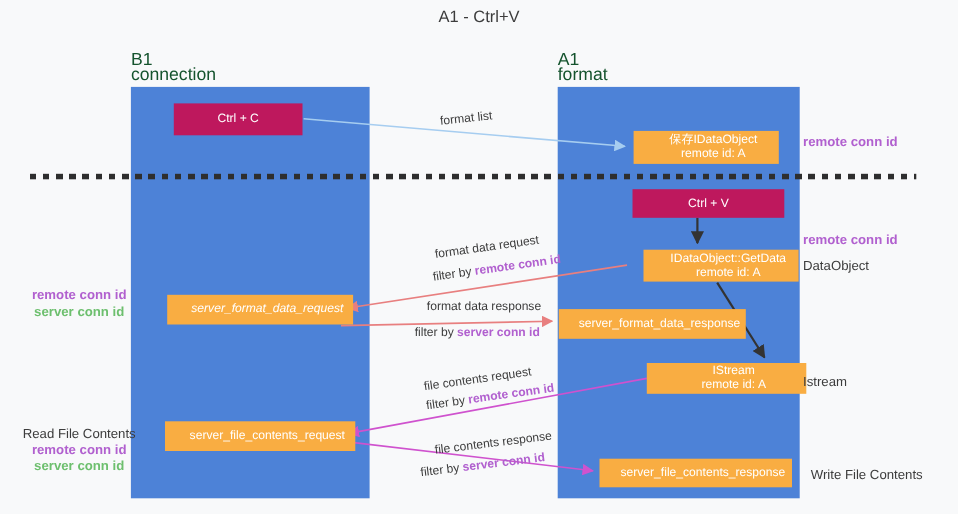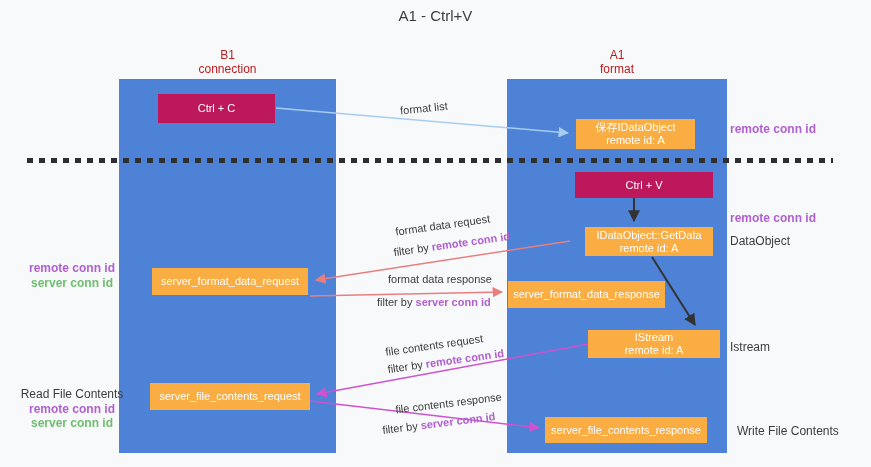--- a/index.html
+++ b/index.html
@@ -7,44 +7,44 @@
     position:relative; width:871px; height:467px;
     background:#f8f9fa;
     font-family:"Liberation Sans", sans-serif;
     overflow:hidden;
   }
   .title{
     position:absolute; left:0; top:6px; width:100%;
     text-align:center; font-size:15px; color:#3c3c3c; line-height:19px;
   }
   .col-header{
-    position:absolute; top:48px; text-align:center;
-    font-size:12px; color:#b91c1c; line-height:14px;
+    position:absolute; top:48px; text-align:left;
+    font-size:16px; color:#14532d; line-height:14px;
   }
   .col-header.left{left:119px; width:217px;}
   .col-header.right{left:507px; width:220px;}
   .lifeline{position:absolute; top:79px; height:374px; background:#4d82d7;}
   .lifeline.left{left:119px; width:217px;}
   .lifeline.right{left:507px; width:220px;}
   .dashed{
     position:absolute; left:27px; top:158px; width:806px; height:5px;
     background:repeating-linear-gradient(90deg,#2e2e2e 0 6px,transparent 6px 12px);
   }
   .node{
     position:absolute; color:#fff; font-size:11px; line-height:13px;
     display:flex; flex-direction:column; align-items:center; justify-content:center;
     text-align:center; white-space:nowrap;
   }
   .green{background:#be185d;}
-  .orange{background:#f9ad42;}
+  .orange{background:#f9ad42;padding-left:13px;}
   #ctrl-c   {left:158px; top:94px;  width:117px; height:29px;}
   #save-obj {left:576px; top:119px; width:119px; height:30px;}
   #ctrl-v   {left:575px; top:172px; width:138px; height:26px;}
   #getdata  {left:570px; top:227px; width:128px; height:29px;margin-left:15px;}
-  #fmt-req  {left:152px; top:268px; width:156px; height:27px;}
+  #fmt-req  {left:152px; top:268px; width:156px; height:27px;font-style:italic;}
   #fmt-resp {left:508px; top:281px; width:157px; height:27px;}
   #istream  {left:588px; top:330px; width:132px; height:28px;}
   #file-req {left:150px; top:383px; width:160px; height:27px;text-align:right;}
   #file-resp{left:545px; top:417px; width:162px; height:26px;}
   .side{position:absolute; font-size:12px; white-space:nowrap;}
   .purple{color:#b160cf; font-weight:bold;}
   .greenTxt{color:#6dbf6e; font-weight:bold;}
   .dark{color:#3c3c3c;}
   #r-remote-1 {left:730px; top:122px;}
   #r-remote-2 {left:730px; top:211px;}

